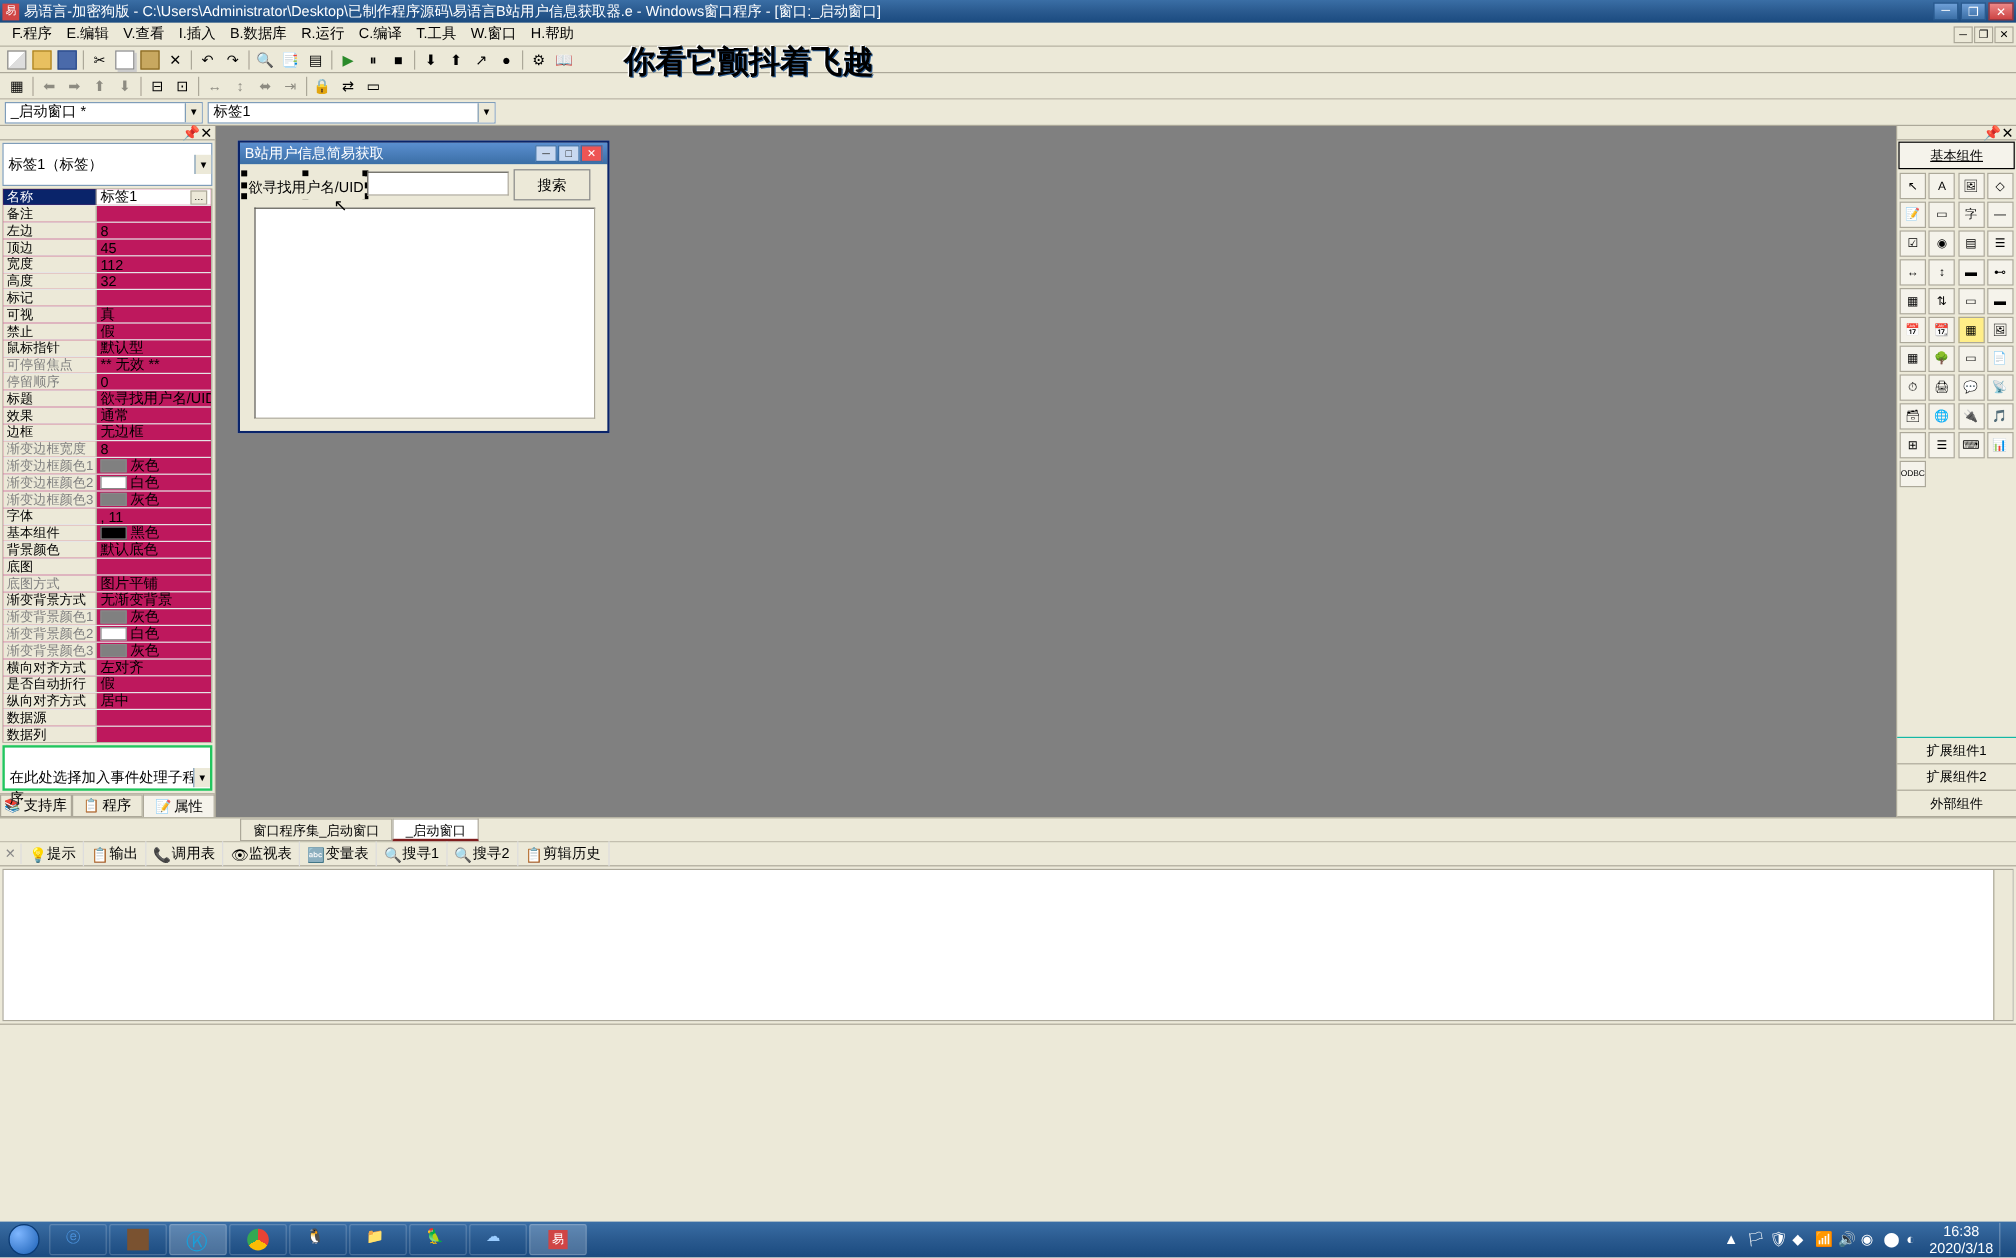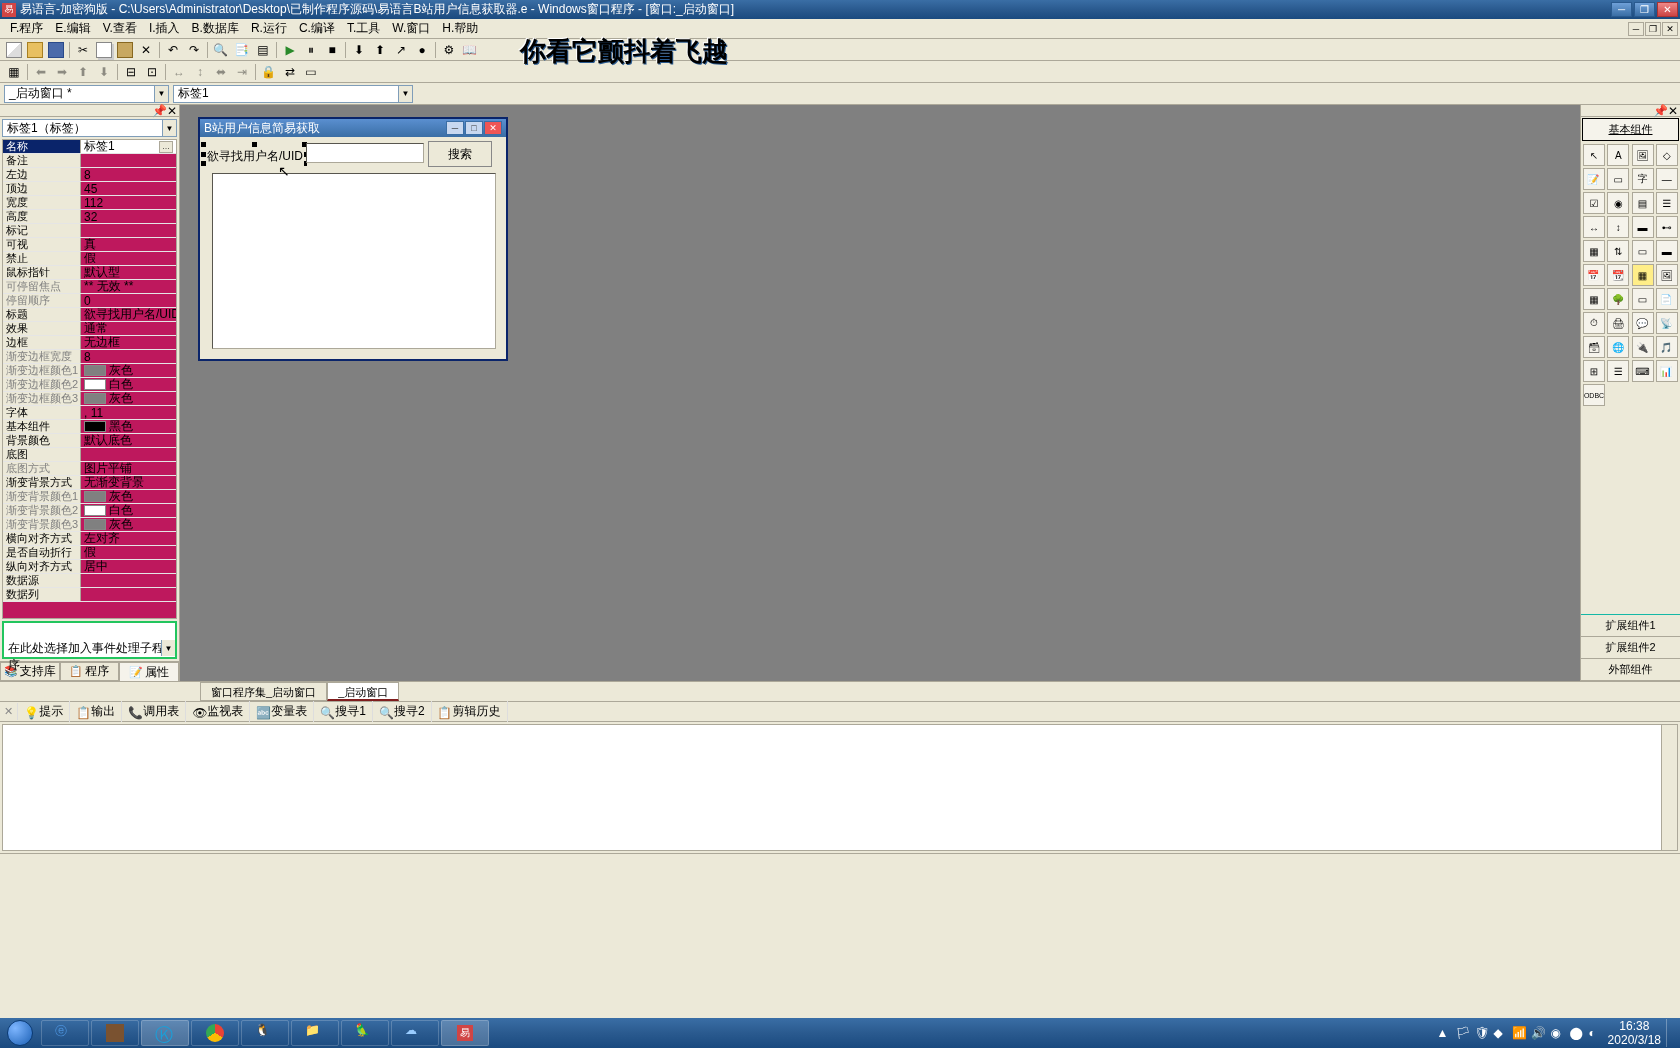--- a/index.html
+++ b/index.html
@@ -35,21 +35,21 @@
 .dd1 { width: 165px; }
 .dd2 { width: 240px; }
 .dd-arrow { position: absolute; right: 0; width: 14px; height: 16px; background: #ece9d8; border-left: 1px solid #7f9db9; display: flex; align-items: center; justify-content: center; font-size: 8px; }
 
 
 .main-area { display: flex; height: 576px; }
 
 
 .left-panel { width: 180px; background: #ece9d8; border-right: 1px solid #aca899; display: flex; flex-direction: column; }
 .left-header { height: 12px; background: #ece9d8; border-bottom: 1px solid #aca899; display: flex; justify-content: flex-end; align-items: center; padding: 0 2px; font-size: 8px; }
-.combo-select { margin: 2px; background: white; border: 1px solid #7f9db9; height: 18px; display: flex; align-items: center; padding: 0 4px; position: relative; }
+.combo-select { margin: 2px; background: white; border: 1px solid #7f9db9; height: 36px; display: flex; align-items: center; padding: 0 4px; position: relative; }
 .prop-grid { flex: 1; overflow-y: auto; background: #be185d; border: 1px solid #aca899; margin: 0 2px; }
 .prop-row { display: flex; height: 14px; border-bottom: 1px solid #e5e5e5; }
 .prop-name { width: 78px; padding: 0 3px; background: #ece9d8; border-right: 1px solid #aca899; font-size: 11px; white-space: nowrap; overflow: hidden; display: flex; align-items: center; }
 .prop-name.sub { color: #808080; }
 .prop-value { flex: 1; padding: 0 3px; font-size: 11px; display: flex; align-items: center; white-space: nowrap; overflow: hidden; }
 .prop-row.selected .prop-name { background: #0a246a; color: white; }
 .prop-row.selected .prop-value { background: white; }
 .prop-value .edit-btn { margin-left: auto; width: 14px; height: 12px; background: #ece9d8; border: 1px solid #aca899; font-size: 8px; display: flex; align-items: center; justify-content: center; }
 .color-swatch { width: 22px; height: 11px; border: 1px solid #888; margin-right: 3px; display: inline-block; }
 .event-combo { margin: 2px; background: white; border: 2px solid #22c55e; height: 18px; display: flex; align-items: flex-start; padding: 17px 4px; position: relative; font-size: 11px; }

